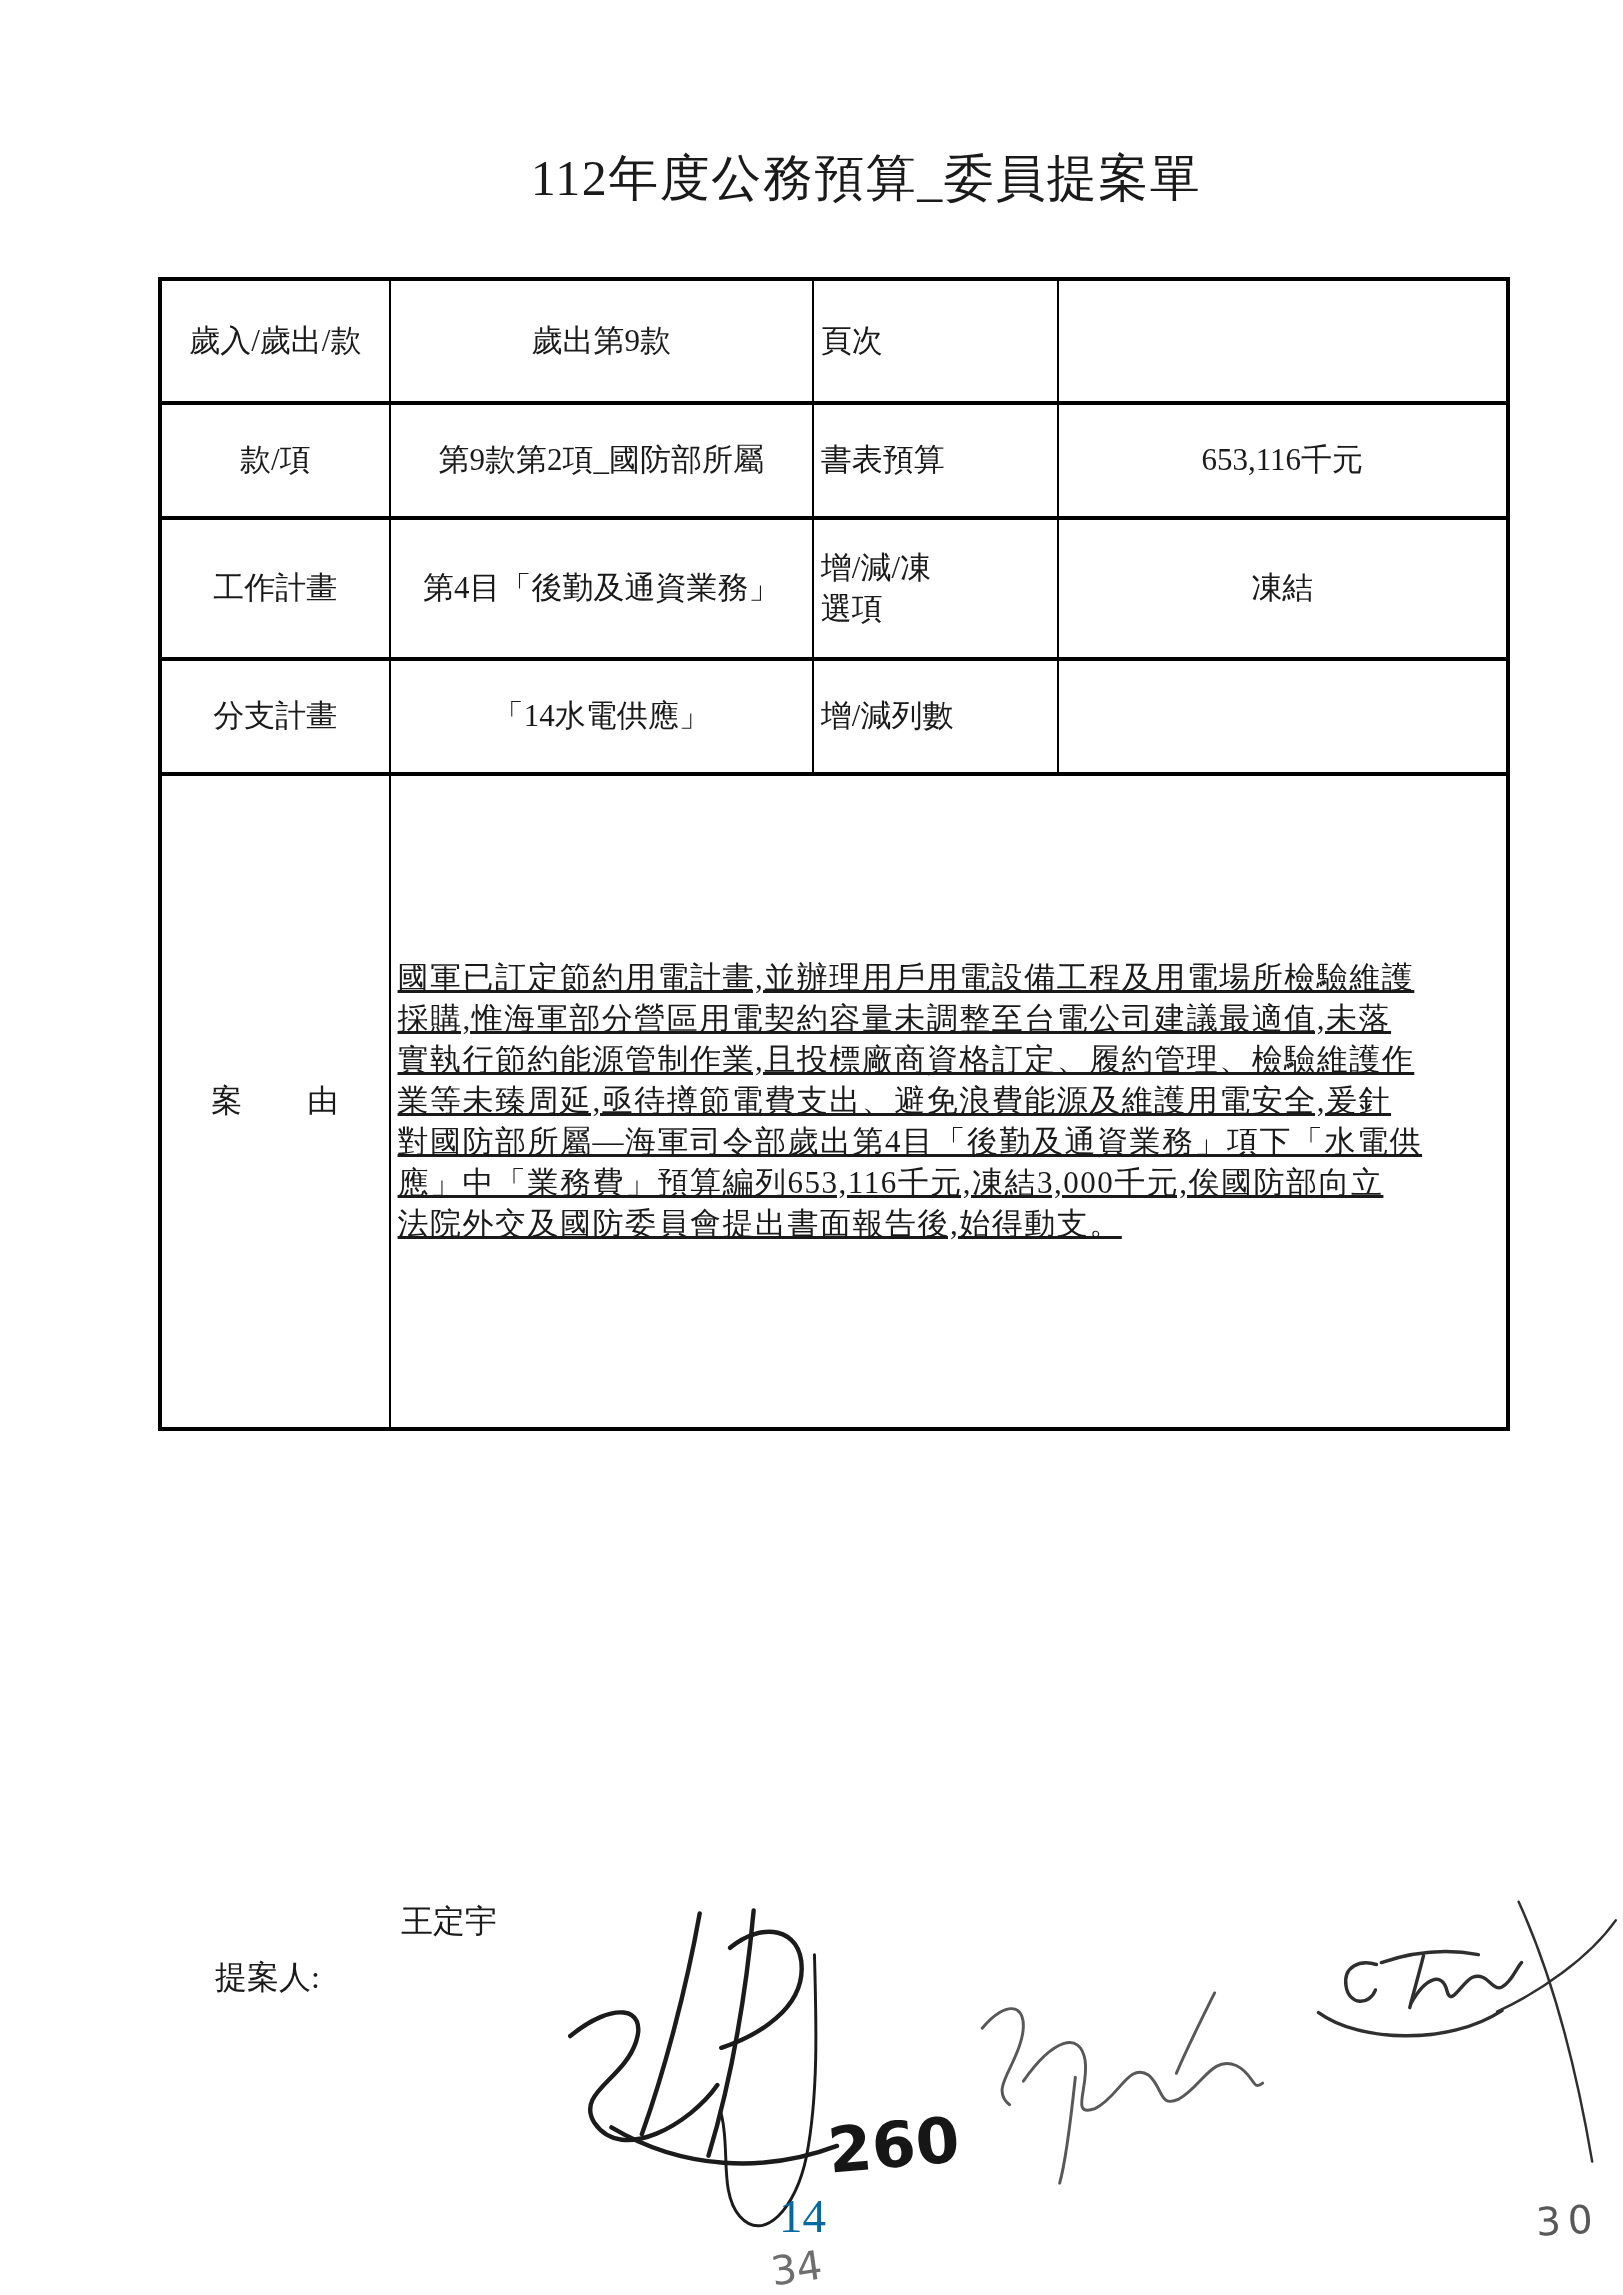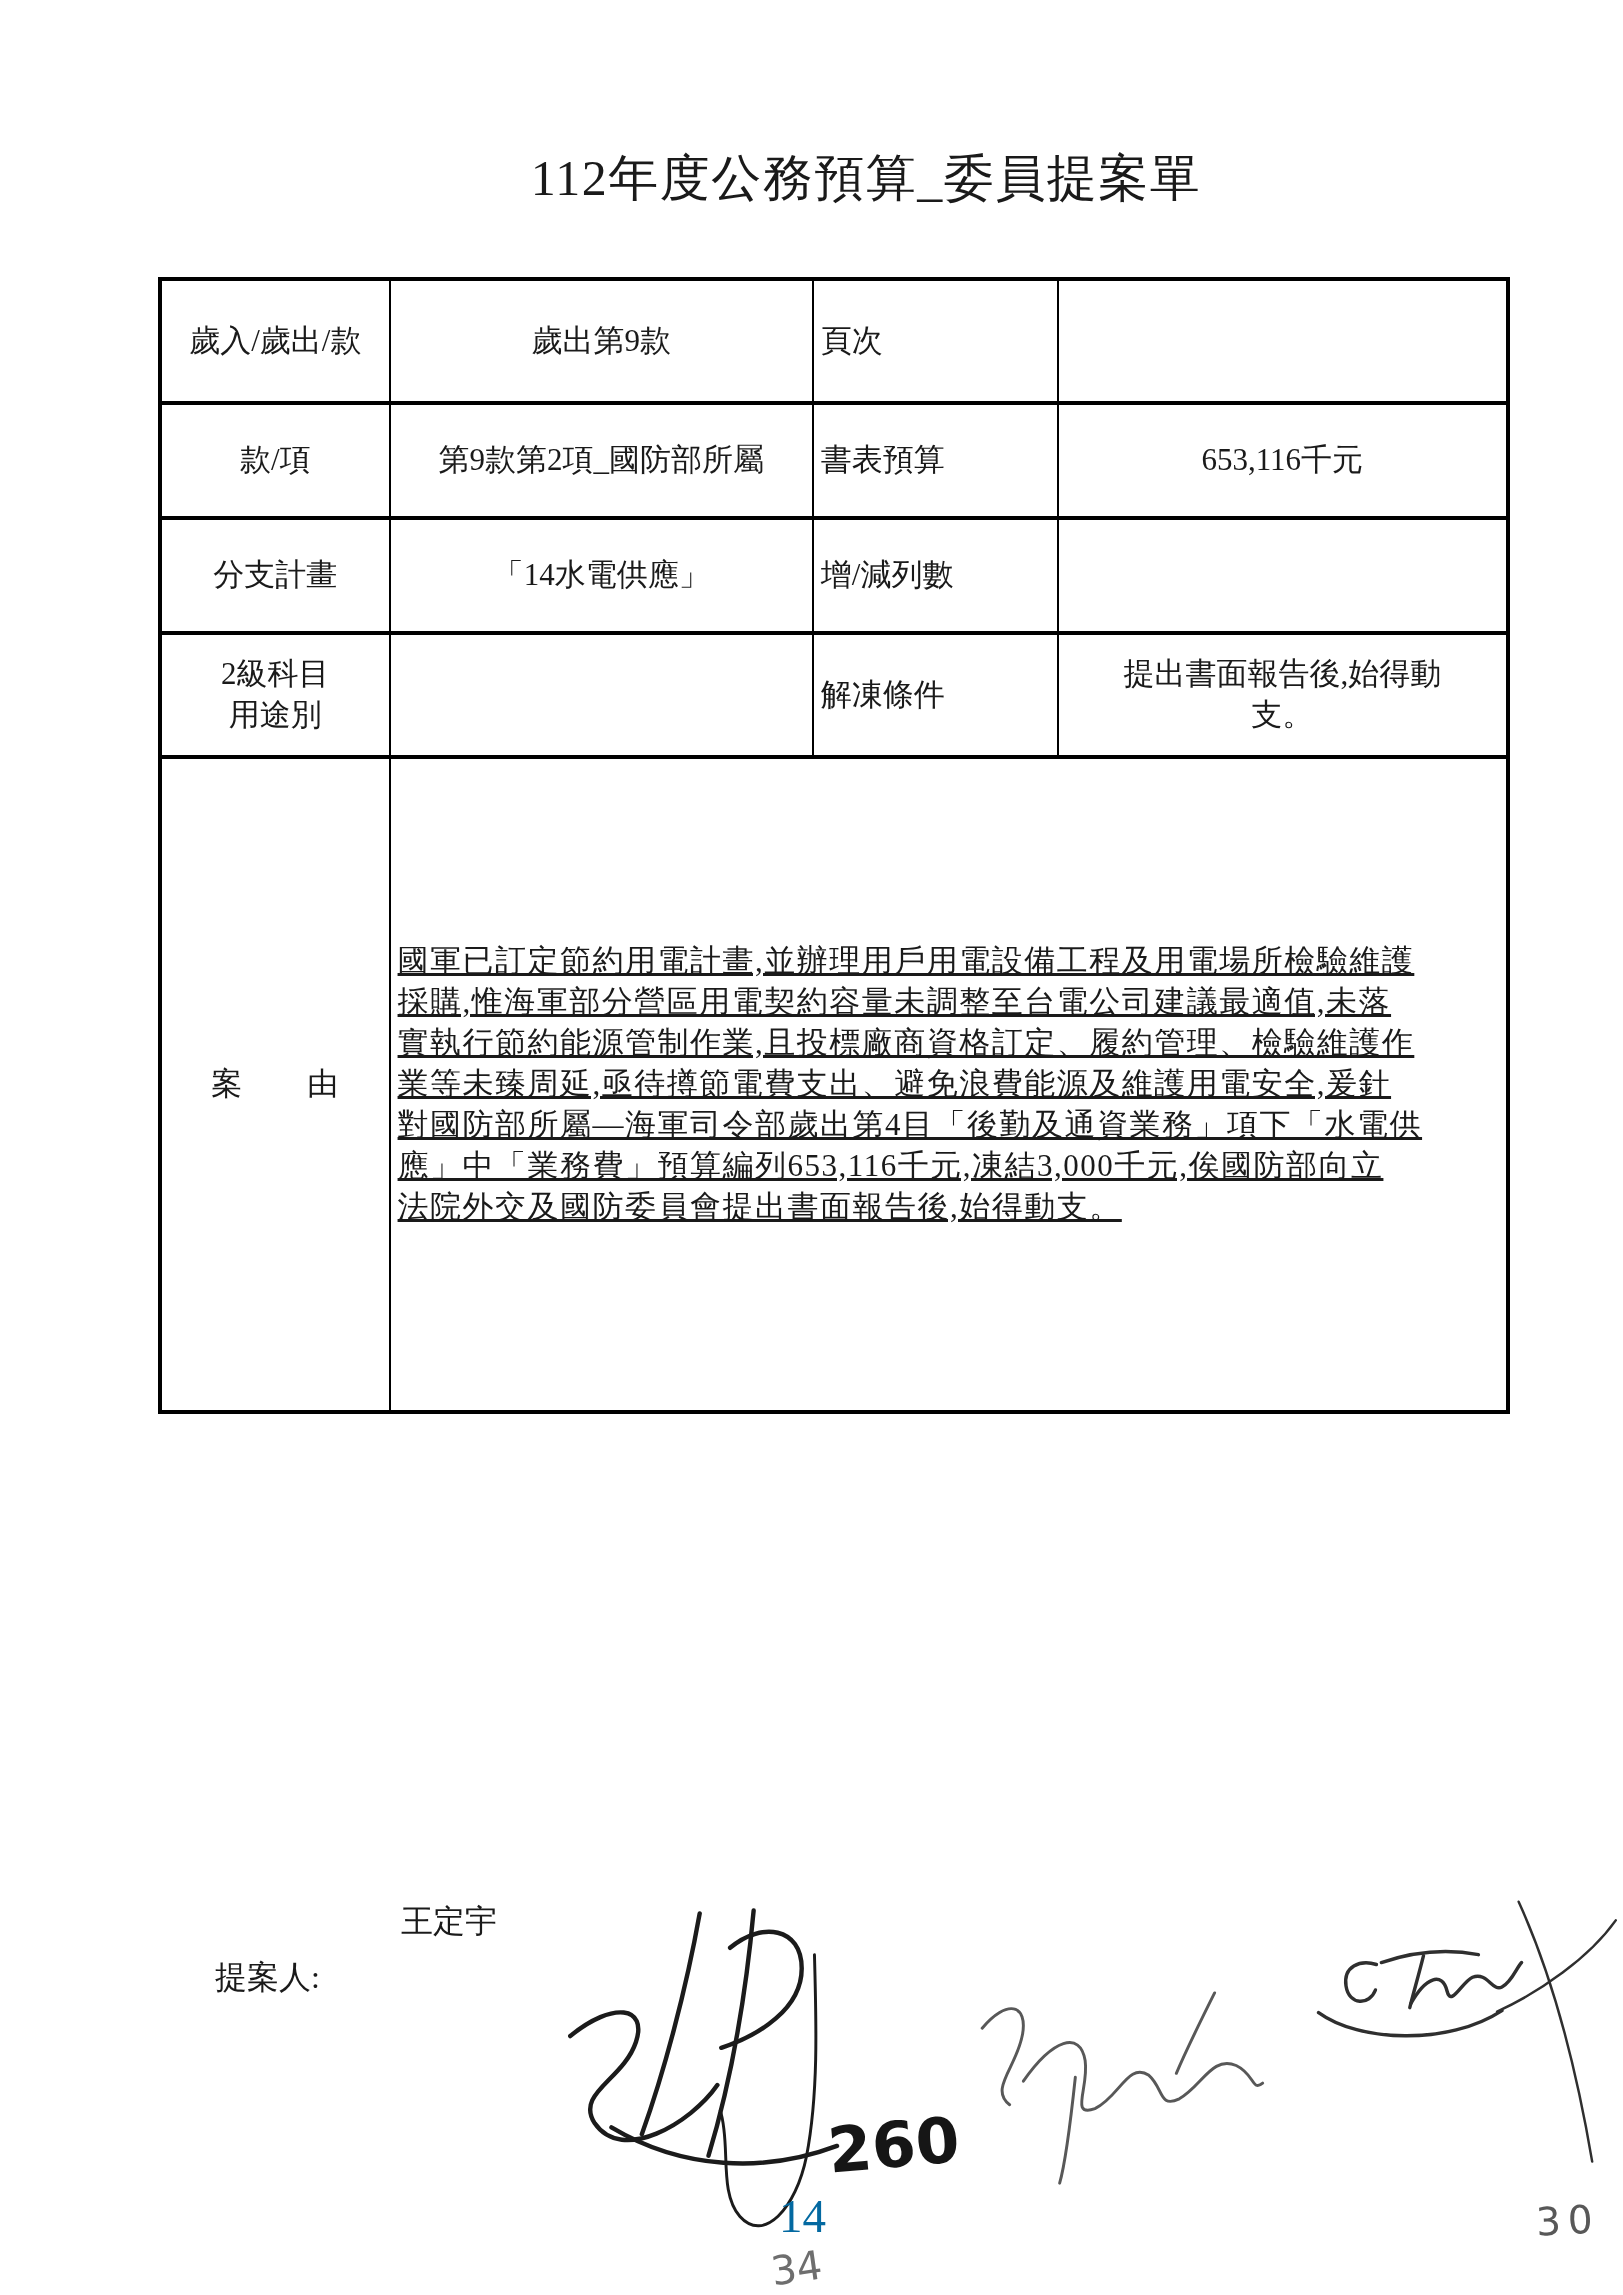--- a/index.html
+++ b/index.html
@@ -59,33 +59,32 @@
     <td class="val">歲出第9款</td>
     <td class="ctr">頁次</td>
     <td class="val"></td>
   </tr>
   <tr style="height:115px">
     <td class="lab">款/項</td>
     <td class="val">第9款第2項_國防部所屬</td>
     <td class="ctr">書表預算</td>
     <td class="val">653,116千元</td>
   </tr>
+  <tr style="height:141px">
+    <td class="lab">工作計畫</td>
+    <td class="val">第4目「後勤及通資業務」</td>
+    <td class="ctr">增/減/凍
+選項</td>
+    <td class="val">凍結</td>
+  </tr>
   <tr style="height:115px">
     <td class="lab">分支計畫</td>
     <td class="val">「14水電供應」</td>
     <td class="ctr">增/減列數</td>
     <td class="val"></td>
-  </tr>
-  <tr style="height:124px">
-    <td class="lab">2級科目
-用途別</td>
-    <td class="val"></td>
-    <td class="ctr">解凍條件</td>
-    <td class="val">提出書面報告後,始得動
-支。</td>
   </tr>
   <tr style="height:655px">
     <td class="case-label">案　　由</td>
     <td class="case-body" colspan="3">國軍已訂定節約用電計畫,並辦理用戶用電設備工程及用電場所檢驗維護
 採購,惟海軍部分營區用電契約容量未調整至台電公司建議最適值,未落
 實執行節約能源管制作業,且投標廠商資格訂定、履約管理、檢驗維護作
 業等未臻周延,亟待撙節電費支出、避免浪費能源及維護用電安全,爰針
 對國防部所屬—海軍司令部歲出第4目「後勤及通資業務」項下「水電供
 應」中「業務費」預算編列653,116千元,凍結3,000千元,俟國防部向立
 法院外交及國防委員會提出書面報告後,始得動支。</td>

